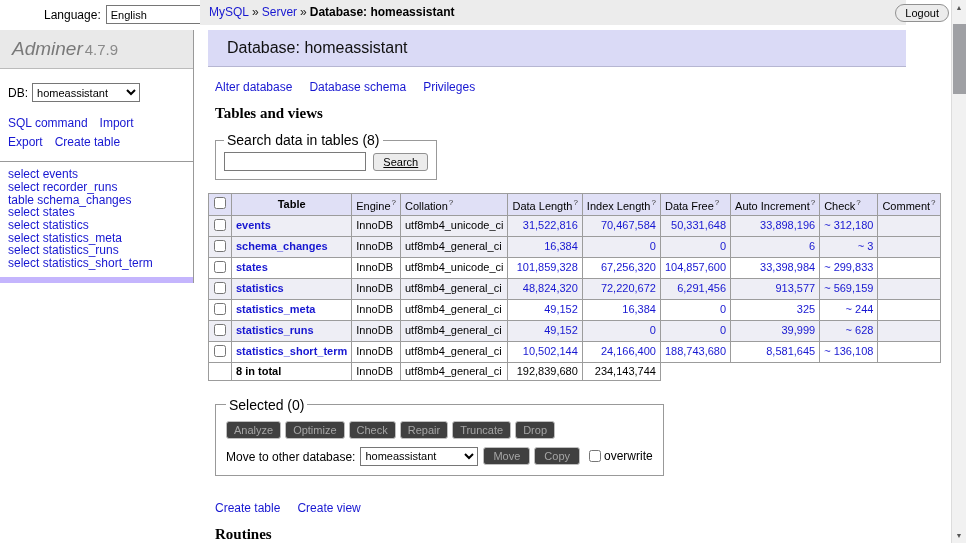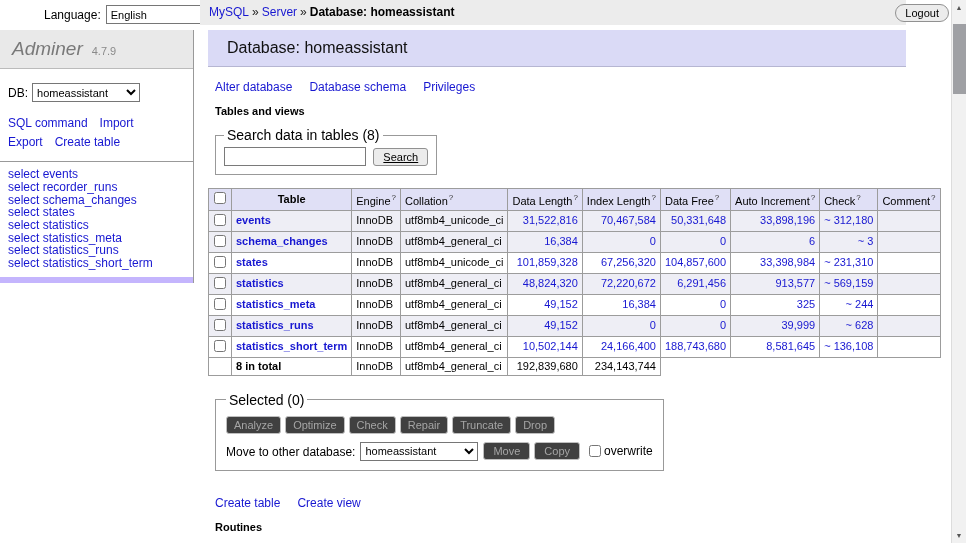--- a/index.html
+++ b/index.html
@@ -43,39 +43,39 @@
   .scroll-arrow { position: absolute; left: 0; width: 14px; height: 15px; font-size: 7px; color: #555; text-align: center; line-height: 15px; }
   .scroll-arrow.up { top: 0; }
   .scroll-arrow.down { bottom: 0; }
   .scroll-thumb { position: absolute; left: 1px; top: 24px; width: 13px; height: 70px; background: #9fa0a4; }
 
   .sidebar { position: absolute; left: 0; top: 30px; width: 194px; border-right: 1px solid #999; background: #fff; }
   .logo {
     margin: 0; background: #e9e9e9; border-bottom: 1px solid #bbb; padding: 8px 12px;
     font-size: 19px; font-weight: normal; font-style: italic; color: #797979;
   }
-  .logo .ver { font-size: 11px; margin-left: 9px; font-style: normal; color: #8a8a8a; }
+  .logo .ver { font-size: 15px; margin-left: 2px; font-style: normal; color: #8a8a8a; }
   .db-row { padding: 14px 8px 12px; }
   .db-row label { margin-right: 4px; }
   .db-row select { width: 108px; }
   .menu-links { margin: 0; padding: 0 8px 10px; width: 172px; line-height: 1.55; }
   .menu-links a { margin-right: 12px; white-space: nowrap; display: inline-block; }
   .table-links { border-top: 1px solid #999; border-bottom: 6px solid #c4b5fd; padding: 6px 8px 7px; }
   .table-links a { display: block; line-height: 12.7px; white-space: nowrap; }
 
   .content { position: absolute; left: 208px; top: 30px; width: 698px; }
   .content h2 {
     margin: 0; background: var(--accent-bg, #dadaf6); border-bottom: 1px solid #b6b6d2;
     padding: 9px 19px; font-size: 16px; font-weight: normal; color: #101010;
   }
   .content-inner { padding: 13px 0 0; }
   .links-row { margin: 0 0 11px 7px; }
   .links-row.mt { margin-top: 14px; }
   .links-row a { margin-right: 17px; }
-  h3 { margin: 9px 0 10px 7px; font-size: 11px; font-weight: bold; }
+  h3 { margin: 9px 0 10px 7px; font-size: 15px; font-weight: bold; font-family: Liberation Serif, serif; }
   fieldset { border: 1px solid #999; margin: 0 0 11px 7px; padding: 4px 8px 8px; display: inline-block; }
   legend { font-size: 14px; padding: 0 3px; }
   .search-fieldset input { width: 142px; vertical-align: middle; }
   .search-fieldset button { margin-left: 4px; vertical-align: middle; text-decoration: underline; }
 
   table { border-collapse: collapse; margin: 2px 0 14px 0; }
   td, th {
     border: 1px solid #9c9c9c; padding: 2px 4px; font-size: 11px;
     white-space: nowrap; line-height: 13px; text-align: left;
   }
@@ -120,21 +120,21 @@
 
 <div class="sidebar">
   <h1 class="logo"><span>Adminer</span><span class="ver">4.7.9</span></h1>
   <div class="db-row">
     <label>DB:</label><select><option>homeassistant</option></select>
   </div>
   <p class="menu-links"><a href="#">SQL command</a><a href="#">Import</a><a href="#">Export</a><a href="#">Create table</a></p>
   <div class="table-links">
       <a href="#">select events</a>
       <a href="#">select recorder_runs</a>
-      <a href="#">select schema_changes</a>
+      <a href="#">table schema_changes</a>
       <a href="#">select states</a>
       <a href="#">select statistics</a>
       <a href="#">select statistics_meta</a>
       <a href="#">select statistics_runs</a>
       <a href="#">select statistics_short_term</a>
     </div>
 </div>
 
 <div class="content">
   <h2>Database: homeassistant</h2>
@@ -191,21 +191,21 @@
           </tr>
           <tr>
             <td class="check"><input type="checkbox" style=""></td>
             <th class="name"><a href="#">states</a></th>
             <td class="cell-engine">InnoDB</td>
             <td class="cell-collation">utf8mb4_unicode_ci</td>
             <td class="num cell-data_length"><a href="#">101,859,328</a></td>
             <td class="num cell-index_length"><a href="#">67,256,320</a></td>
             <td class="num cell-data_free"><a href="#">104,857,600</a></td>
             <td class="num cell-auto_increment"><a href="#">33,398,984</a></td>
-            <td class="num cell-rows"><a href="#">~ 231,310</a></td>
+            <td class="num cell-rows"><a href="#">~ 299,833</a></td>
             <td class="cell-comment"></td>
           </tr>
           <tr class="odd">
             <td class="check"><input type="checkbox" style=""></td>
             <th class="name"><a href="#">statistics</a></th>
             <td class="cell-engine">InnoDB</td>
             <td class="cell-collation">utf8mb4_general_ci</td>
             <td class="num cell-data_length"><a href="#">48,824,320</a></td>
             <td class="num cell-index_length"><a href="#">72,220,672</a></td>
             <td class="num cell-data_free"><a href="#">6,291,456</a></td>

